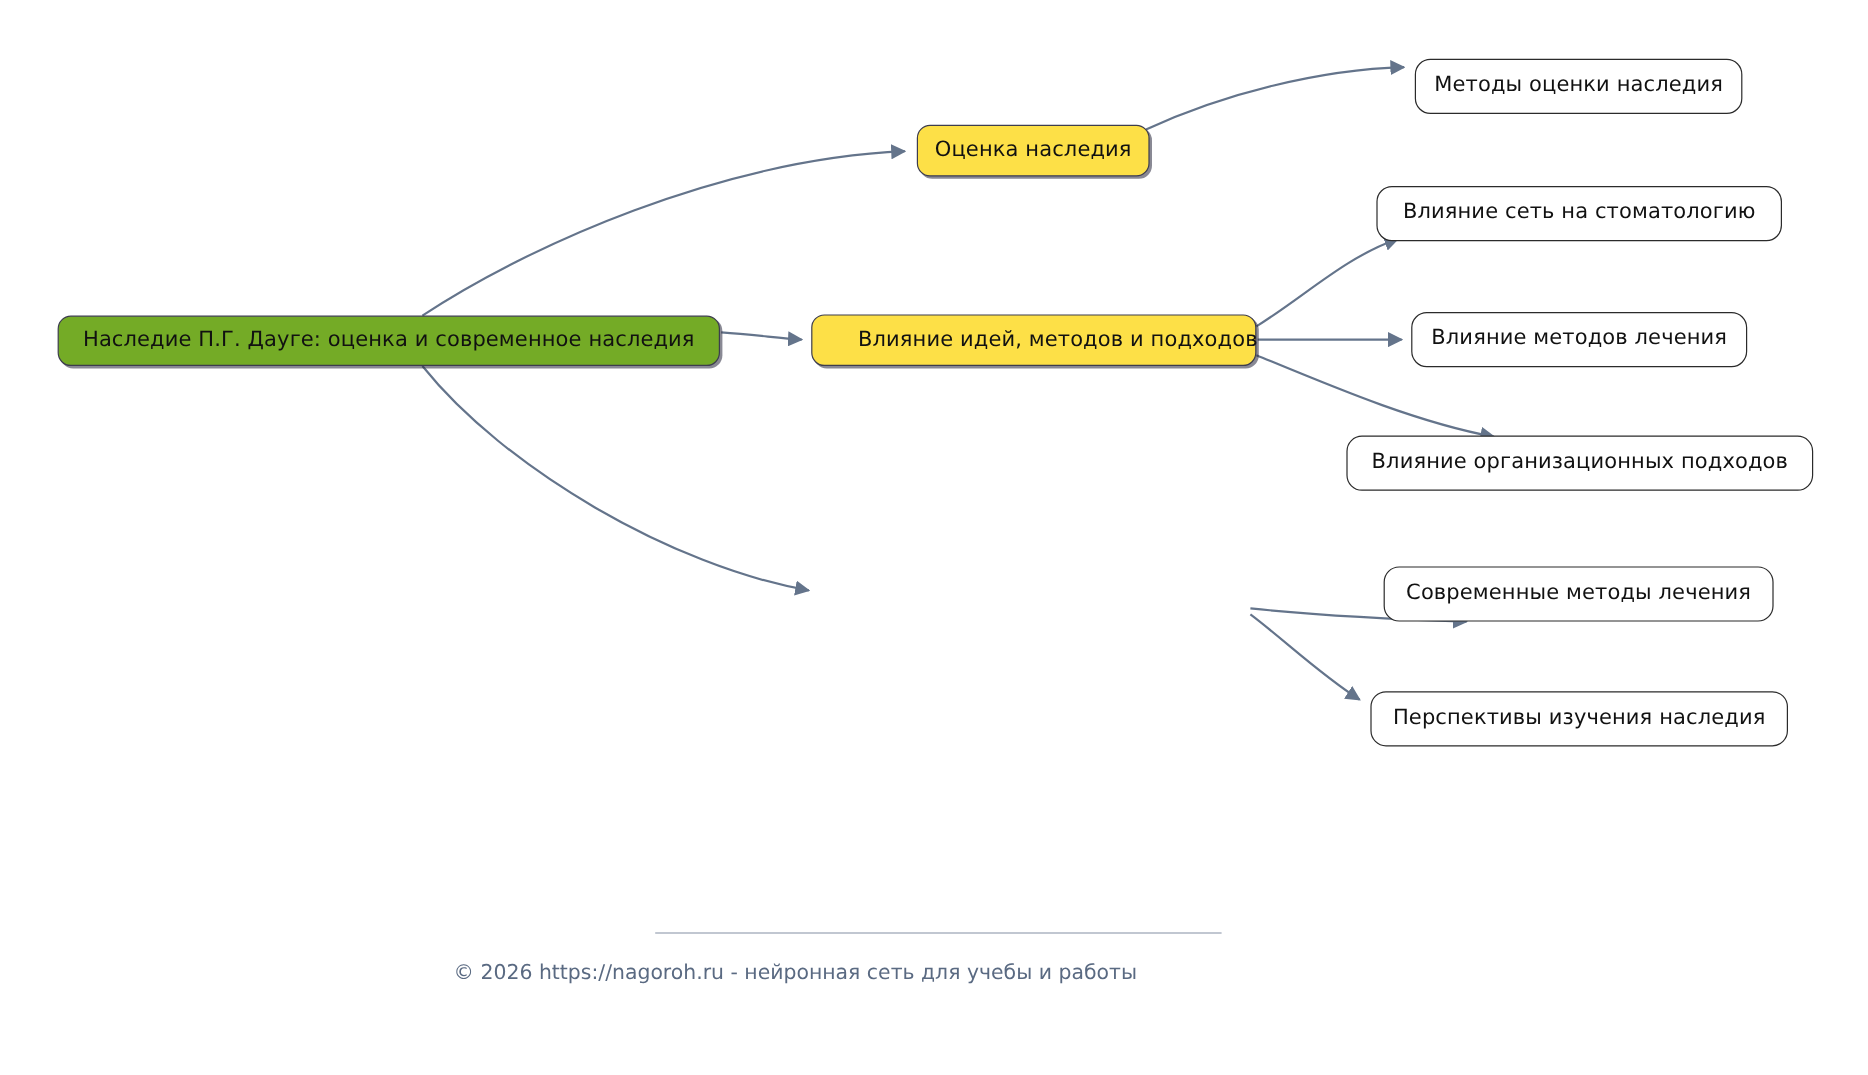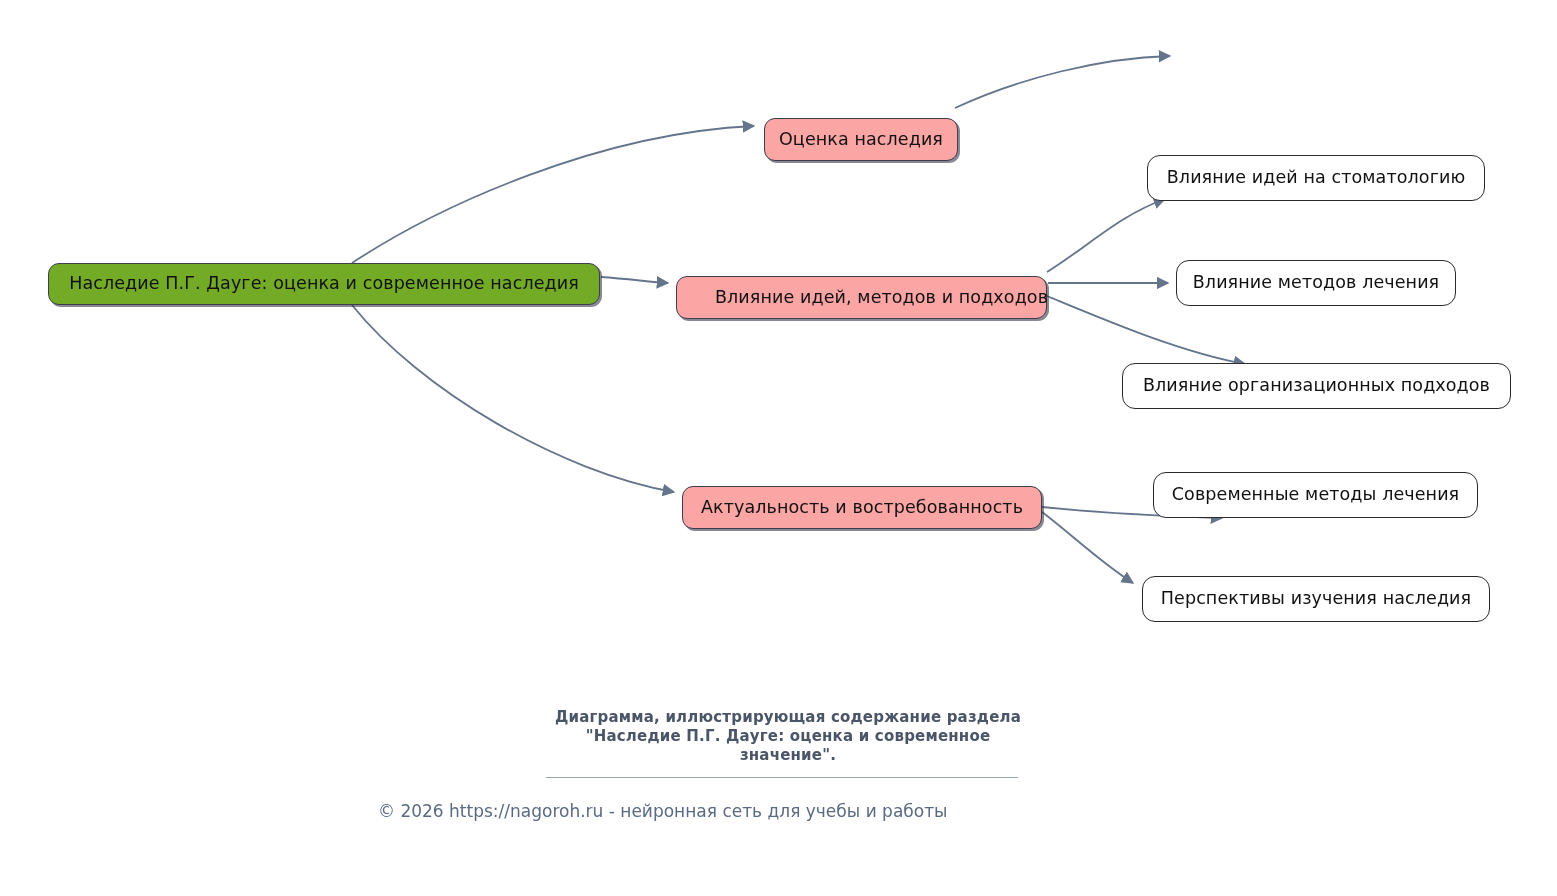--- a/index.html
+++ b/index.html
@@ -42,24 +42,23 @@
     color: #111111;
     font-size: 17.5px;
     letter-spacing: 0.1px;
   }
   .node.root {
     background: #74ab26;
     border: 1.3px solid #3d3d4e;
     box-shadow: 2px 2px 0 rgba(40,40,60,0.55);
   }
   .node.branch {
-    background: #fca5a5;
+    background: #fde047;
     border: 1.3px solid #3d3d4e;
     box-shadow: 2px 2px 0 rgba(40,40,60,0.55);
-    margin-top: 14px;
   }
   .node.leaf {
     background: #ffffff;
     border: 1.6px solid #2b2b2b;
     border-radius: 13px;
   }
   .caption {
     position: absolute;
     text-align: center;
     color: #4a5568;
@@ -110,50 +109,45 @@
   </div>
 
   <div class="node branch" style="left:764px; top:104px; width:194px; height:43px;">
     <span class="node-label">Оценка наследия</span>
   </div>
 
   <div class="node branch" style="left:676px; top:262px; width:371px; height:43px;padding-left:40px;">
     <span class="node-label">Влияние идей, методов и подходов</span>
   </div>
 
-  <div class="node branch" style="left:682px; top:472px; width:360px; height:43px;">
-    <span class="node-label">Актуальность и востребованность</span>
+
+  <div class="node leaf" style="left:1179px; top:49px; width:273px; height:46px;">
+    <span class="node-label">Методы оценки наследия</span>
   </div>
 
-
   <div class="node leaf" style="left:1147px; top:155px; width:338px; height:46px;">
-    <span class="node-label">Влияние идей на стоматологию</span>
+    <span class="node-label">Влияние сеть на стоматологию</span>
   </div>
 
   <div class="node leaf" style="left:1176px; top:260px; width:280px; height:46px;">
     <span class="node-label">Влияние методов лечения</span>
   </div>
 
   <div class="node leaf" style="left:1122px; top:363px; width:389px; height:46px;">
     <span class="node-label">Влияние организационных подходов</span>
   </div>
 
   <div class="node leaf" style="left:1153px; top:472px; width:325px; height:46px;">
     <span class="node-label">Современные методы лечения</span>
   </div>
 
   <div class="node leaf" style="left:1142px; top:576px; width:348px; height:46px;">
     <span class="node-label">Перспективы изучения наследия</span>
   </div>
 
-  <div class="caption" style="left:478px; top:708px; width:620px;">
-    <div>Диаграмма, иллюстрирующая содержание раздела</div>
-    <div>"Наследие П.Г. Дауге: оценка и современное</div>
-    <div>значение".</div>
-  </div>
 
   <div class="divider" style="left:546px; top:777px; width:472px;"></div>
 
   <div class="footer" style="left:378px; top:800px; width:820px;">
     <span>© 2026 https://nagoroh.ru - нейронная сеть для учебы и работы</span>
   </div>
 
 </div>
 
 </body></html>

